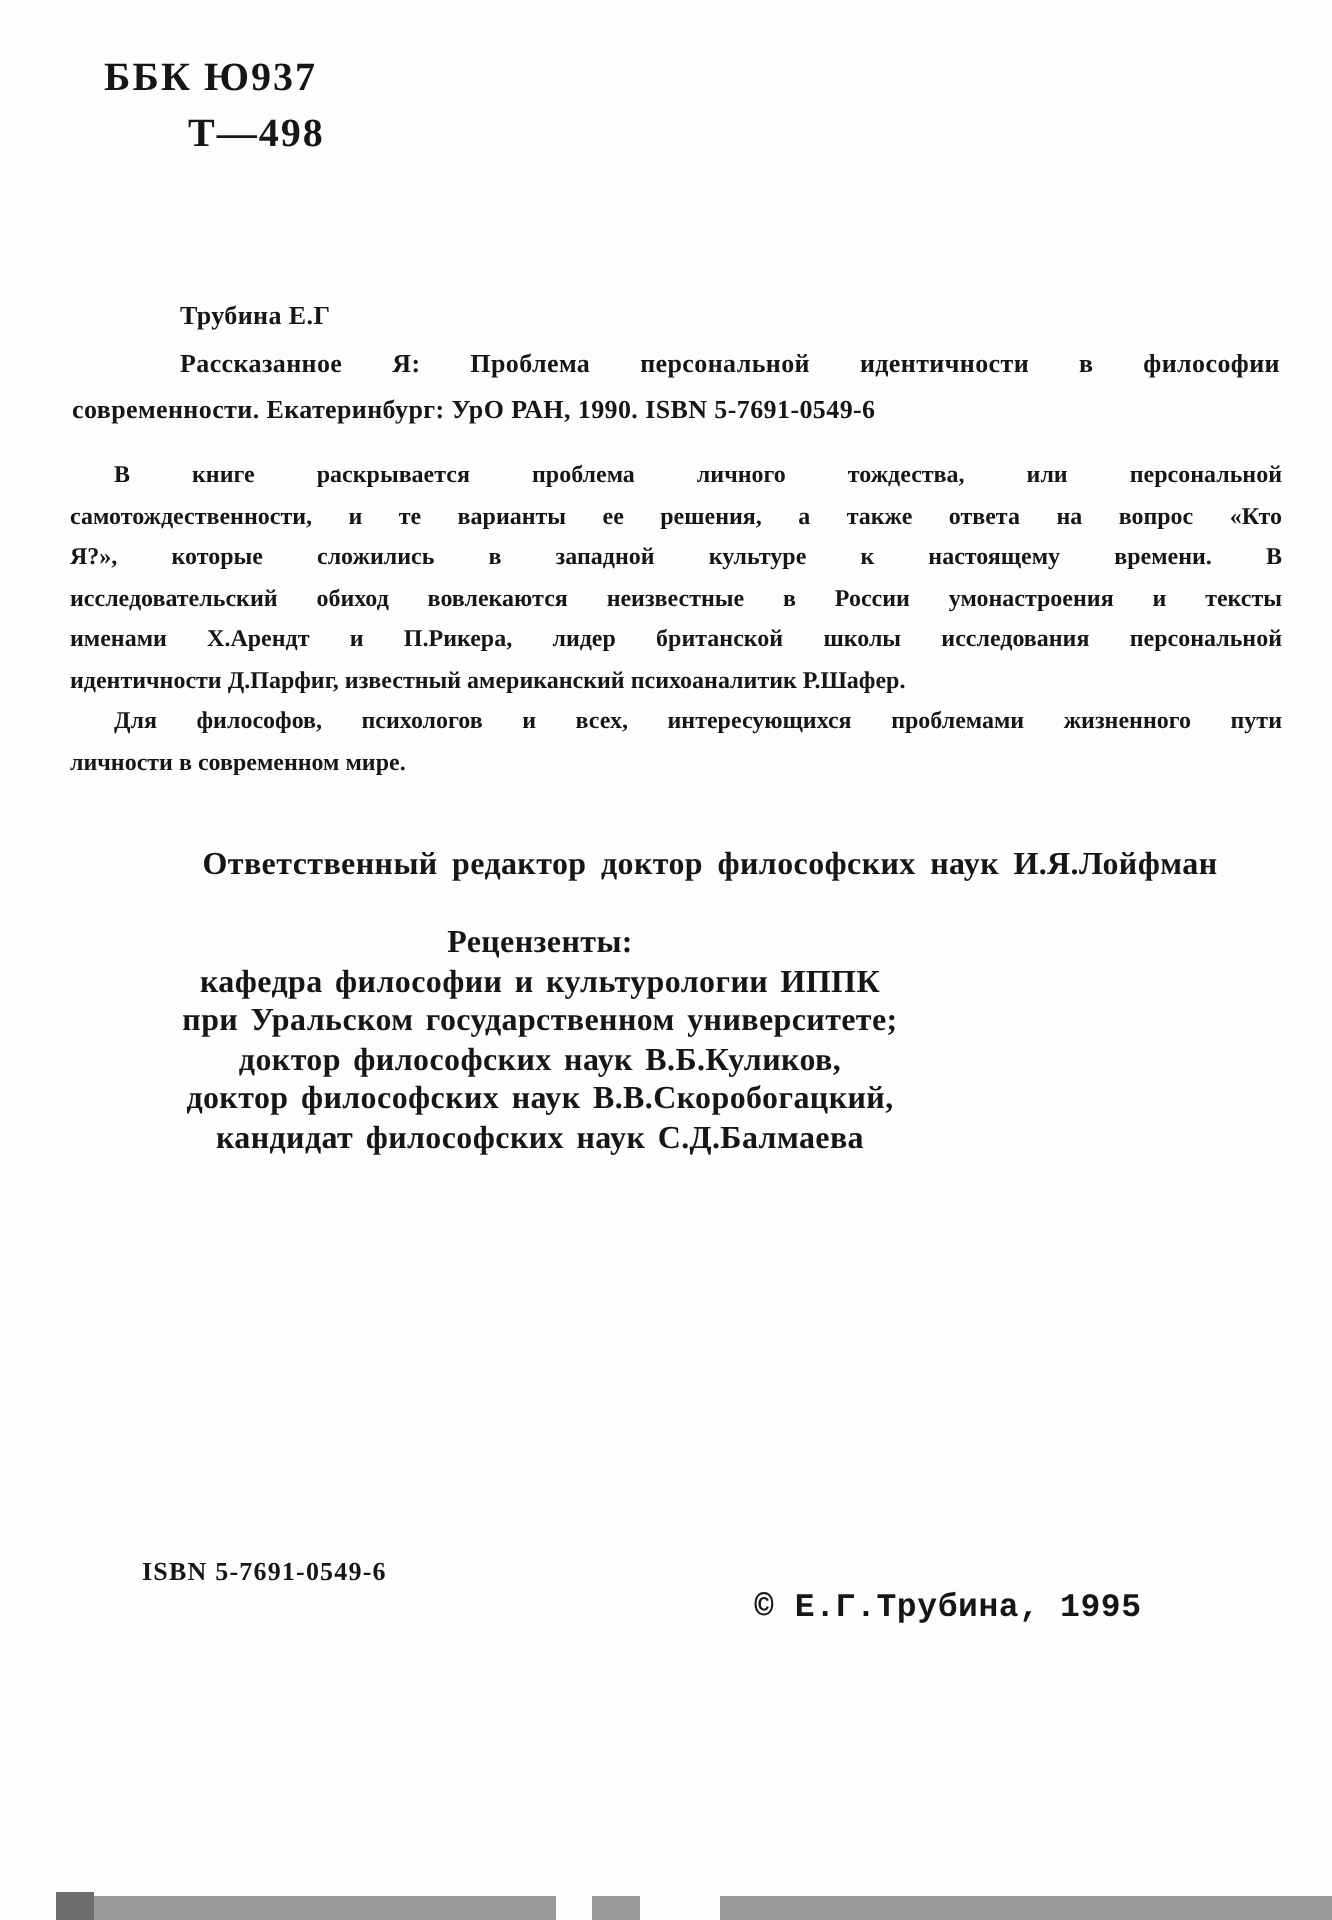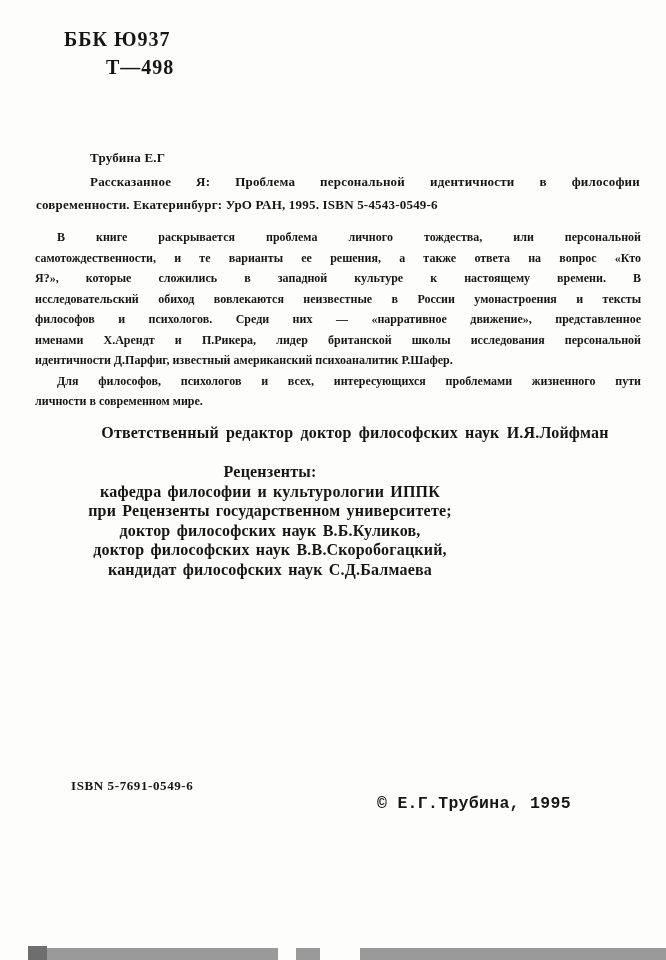--- a/index.html
+++ b/index.html
@@ -7,21 +7,21 @@
     width:666px;height:960px;
     background:#fdfdfc;
     position:relative;
     overflow:hidden;
     font-family:"Liberation Serif","DejaVu Serif",serif;
     color:#161616;
     font-weight:700;
   }
   .abs{position:absolute;}
   
-  .bbk{top:28px;left:64px;font-size:20px;line-height:23px;letter-spacing:1px;}
+  .bbk{top:28px;left:52px;font-size:20px;line-height:23px;letter-spacing:1px;}
   .bbk .code2{margin-left:42px;margin-top:5px;}
   
   .biblio{top:146px;left:36px;width:604px;font-size:13px;line-height:23.5px;letter-spacing:0.2px;}
   .biblio .l1{margin-left:54px;}
   .biblio .l2{text-indent:54px;text-align:justify;text-align-last:justify;}
   
   .annotation{top:227px;left:35px;width:606px;font-size:12px;line-height:20.5px;}
   .jline{text-align:justify;text-align-last:justify;}
   .pindent{text-indent:22px;}
   
@@ -43,41 +43,40 @@
 <div>
 
   <div class="abs bbk">
     <div>ББК Ю937</div>
     <div class="code2">Т—498</div>
   </div>
 
   <div class="abs biblio">
     <div class="l1">Трубина Е.Г</div>
     <div class="l2">Рассказанное Я: Проблема персональной идентичности в философии</div>
-    <div class="l3">современности. Екатеринбург: УрО РАН, 1995. ISBN 5-4543-0549-6</div>
+    <div class="l3">современности. Екатеринбург: УрО РАН, 1990. ISBN 5-7691-0549-6</div>
   </div>
 
   <div class="abs annotation">
     <div class="jline pindent">В книге раскрывается проблема личного тождества, или персональной</div>
     <div class="jline">самотождественности, и те варианты ее решения, а также ответа на вопрос «Кто</div>
     <div class="jline">Я?», которые сложились в западной культуре к настоящему времени. В</div>
     <div class="jline">исследовательский обиход вовлекаются неизвестные в России умонастроения и тексты</div>
-    <div class="jline">философов и психологов. Среди них — «нарративное движение», представленное</div>
     <div class="jline">именами Х.Арендт и П.Рикера, лидер британской школы исследования персональной</div>
     <div>идентичности Д.Парфиг, известный американский психоаналитик Р.Шафер.</div>
     <div class="jline pindent">Для философов, психологов и всех, интересующихся проблемами жизненного пути</div>
     <div>личности в современном мире.</div>
   </div>
 
   <div class="abs editor">Ответственный редактор доктор философских наук И.Я.Лойфман</div>
 
   <div class="abs reviewers">
     <div>Рецензенты:</div>
     <div>кафедра философии и культурологии ИППК</div>
-    <div>при Рецензенты государственном университете;</div>
+    <div>при Уральском государственном университете;</div>
     <div>доктор философских наук В.Б.Куликов,</div>
     <div>доктор философских наук В.В.Скоробогацкий,</div>
     <div>кандидат философских наук С.Д.Балмаева</div>
   </div>
 
   <div class="abs isbn">ISBN 5-7691-0549-6</div>
   <div class="abs copyright">© Е.Г.Трубина, 1995</div>
 
   <div class="abs scanbar">
     <div class="darkseg"></div>

